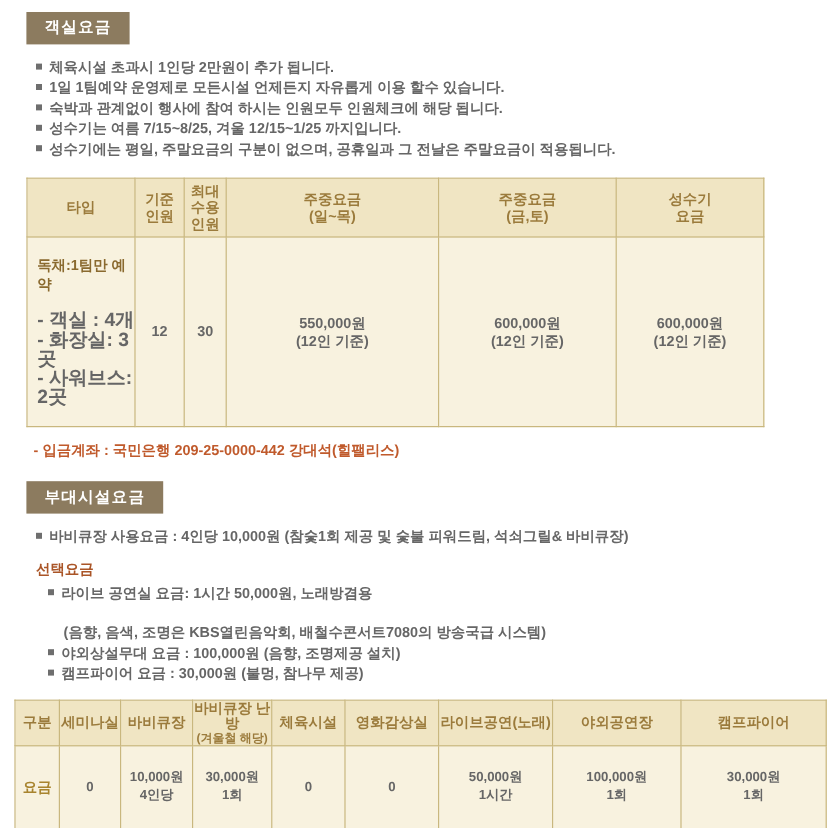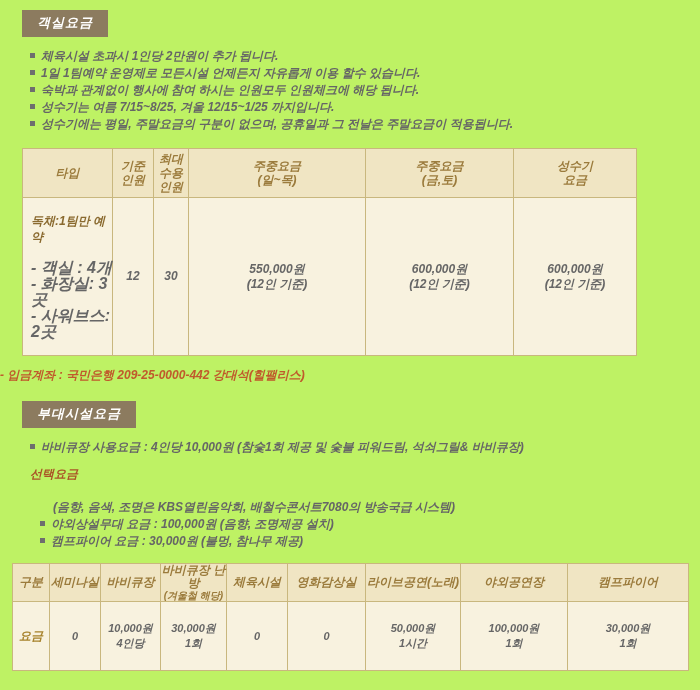--- a/index.html
+++ b/index.html
@@ -1,21 +1,21 @@
 <!DOCTYPE html>
 <html><head>
 <meta charset="utf-8">
 <style>
   * { margin:0; padding:0; box-sizing:border-box; }
   html,body { width:700px; }
   body {
     font-family: "Liberation Sans", "DejaVu Sans", sans-serif;
     background:#f2ecd9;
   }
-  .page { width:700px; height:690px; background:#bef264; overflow:hidden;font-style:italic; }
+  .page { width:700px; height:690px; background:#ffffff; overflow:hidden; }
 
   
   .badge {
     display:inline-block;
     margin:10px 0 0 22px;
     background:#8c7b5f;
     color:#ffffff;
     font-size:13px;
     font-weight:bold;
     padding:4px 15px 5px 15px;
@@ -45,21 +45,21 @@
 
   .subhead {
     margin:10px 0 3px 30px;
     font-size:12px;
     font-weight:bold;
     color:#aa5527;
   }
   ul.notes.opt { margin:3px 0 0 40px; }
 
   .account {
-    margin:11px 0 0 0;
+    margin:11px 0 0 28px;
     font-size:12px;
     font-weight:bold;
     color:#c05a2c;
   }
 
   
   table { border-collapse:collapse; table-layout:fixed; }
   th, td { border:1px solid #c9b77e; text-align:center; vertical-align:middle; white-space:pre-line; }
   th {
     background:#f0e5c3;
@@ -153,20 +153,21 @@
   
   <div class="badge badge2">부대시설요금</div>
 
   <ul class="notes">
     <li>바비큐장 사용요금 : 4인당 10,000원 (참숯1회 제공 및 숯불 피워드림, 석쇠그릴&amp; 바비큐장)</li>
   </ul>
 
   <div class="subhead">선택요금</div>
 
   <ul class="notes opt">
+    <li>라이브 공연실 요금: 1시간 50,000원, 노래방겸용</li>
     <li class="cont">(음향, 음색, 조명은 KBS열린음악회, 배철수콘서트7080의 방송국급 시스템)</li>
     <li>야외상설무대 요금 : 100,000원 (음향, 조명제공 설치)</li>
     <li>캠프파이어 요금 : 30,000원 (불멍, 참나무 제공)</li>
   </ul>
 
   <table class="t2">
     <colgroup>
       <col style="width:37px">
         <col style="width:51px">
         <col style="width:60px">

